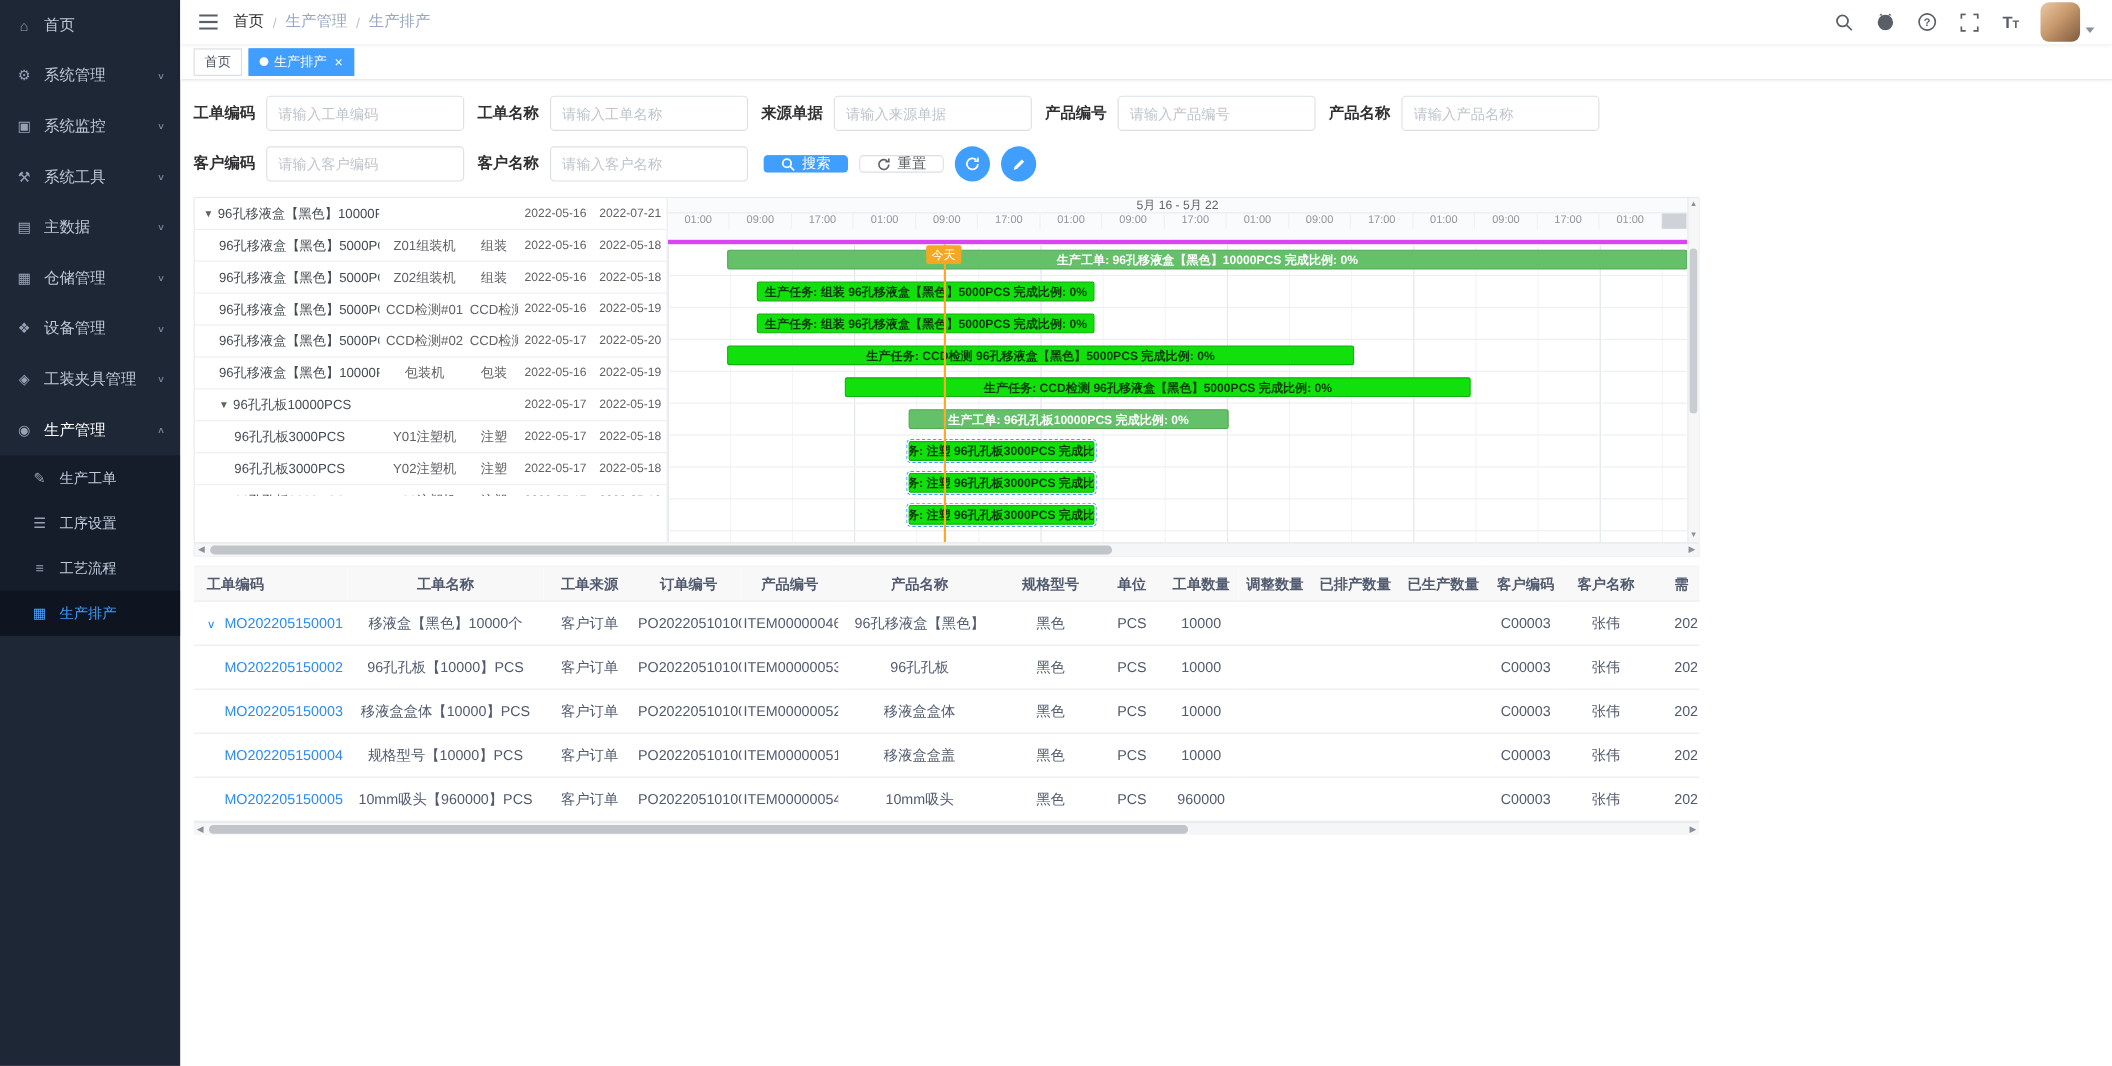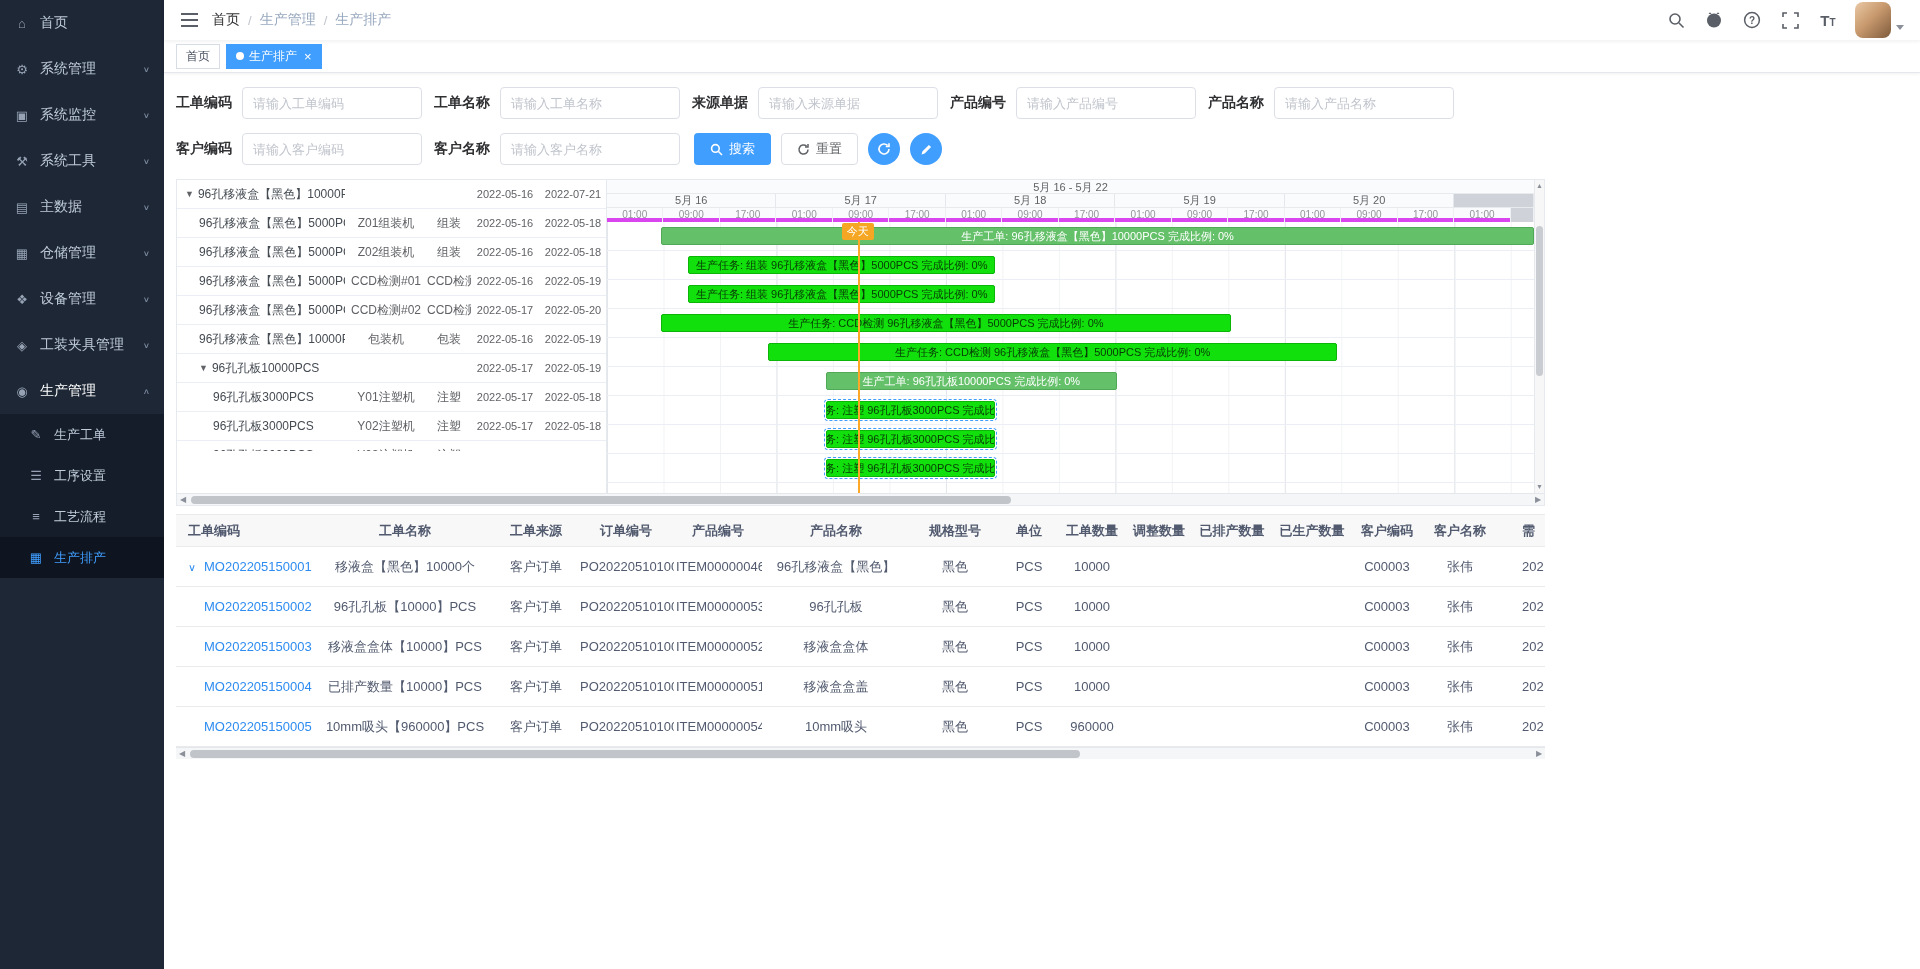--- a/index.html
+++ b/index.html
@@ -55,21 +55,21 @@
   
   .frow{display:flex;align-items:center;flex-wrap:nowrap;margin-bottom:14px}
   .ffield{display:flex;align-items:center;margin-right:12px}
   .flabel{font-weight:bold;font-size:14px;color:#303133;margin-right:10px;white-space:nowrap}
   .finput-wrap{position:relative}
   .finput{width:180px;height:32px;border:1px solid #dcdfe6;border-radius:4px;padding:0 10px;font-size:13px;color:#606266;outline:none;font-family:inherit}
   .finput::placeholder{color:#c0c4cc}
   .finput-wrap.has-icon .finput{padding-left:30px}
   .cal-icon{position:absolute;left:8px;top:8px;color:#c0c4cc}
   .fbuttons{display:flex;align-items:center;gap:10px;margin-left:2px}
-  .btn{height:32px;display:inline-flex;align-items:center;gap:6px;padding:0 15px;border-radius:4px;font-size:13px;cursor:pointer;border:1px solid transparent;white-space:nowrap}
+  .btn{height:16px;display:inline-flex;align-items:center;gap:6px;padding:0 15px;border-radius:4px;font-size:13px;cursor:pointer;border:1px solid transparent;white-space:nowrap}
   .btn-primary{background:#409eff;color:#fff}
   .btn-plain{background:#fff;border-color:#dcdfe6;color:#606266}
   .btn-circle{width:32px;height:32px;border-radius:50%;background:#409eff;color:#fff;display:inline-flex;align-items:center;justify-content:center;cursor:pointer}
   .btn svg,.btn-circle svg{display:block}
 
   
   .gantt{border:1px solid #e6e9ee;display:flex;flex-direction:column;background:#fff}
   .gantt-main{display:flex}
   .g-left{width:430px;flex-shrink:0;border-right:1px solid #e6e9ee}
   .g-left-header{height:42px;display:flex;align-items:center;background:#fafbfc;border-bottom:1px solid #e0e3e8}
@@ -85,21 +85,21 @@
   .g-scale{height:42px;background:#fafbfc;border-bottom:4px solid #d946ef}
   .g-scale-range{height:14px;font-size:11px;color:#606266;text-align:center;line-height:14px;border-bottom:1px solid #e8eaee}
   .g-scale-days,.g-scale-hours{display:flex;height:14px}
   .g-scale-days{border-bottom:1px solid #e8eaee}
   .g-day{font-size:11px;color:#606266;text-align:center;line-height:13px;border-right:1px solid #e4e7ec;overflow:hidden;white-space:nowrap}
   .g-day.weekend,.g-hour.weekend{background:#cfd2d8}
   .g-hour{font-size:10px;color:#909399;text-align:center;line-height:14px;border-right:1px solid #eef0f3;overflow:hidden;white-space:nowrap}
   .g-chart{height:271px;position:relative;overflow:hidden;
     background-image:linear-gradient(to right,#e3e6ea 1px,transparent 1px),linear-gradient(to right,#f2f3f5 1px,transparent 1px)}
   .g-crow{height:29px;border-bottom:1px solid #ebeef5;position:relative}
-  .g-bar{position:absolute;top:5px;height:18px;display:flex;align-items:center;justify-content:center;font-size:11px;font-weight:normal;white-space:nowrap;overflow:hidden;border-radius:2px;cursor:pointer}
+  .g-bar{position:absolute;top:5px;height:18px;display:flex;align-items:center;justify-content:center;font-size:11px;font-weight:bold;white-space:nowrap;overflow:hidden;border-radius:2px;cursor:pointer}
   .g-bar.order{background:#65c06a;border:1px solid #51a856;color:#fff}
   .g-bar.task{background:#12e00c;border:1px solid #0cb508;color:#083a06}
   .g-bar.selected{outline:1px dashed #409eff;outline-offset:1px}
   .g-today-line{position:absolute;top:0;bottom:0;width:2px;background:#ffa726;z-index:5}
   .g-today-label{position:absolute;top:1px;transform:translateX(-50%);background:#f5a623;color:#fff;font-size:11px;padding:1px 5px;border-radius:2px;z-index:6}
   .g-vscroll{width:10px;flex-shrink:0;background:#f7f7f7;border-left:1px solid #e6e9ee;position:relative}
   .g-vthumb{position:absolute;left:1px;right:1px;top:46px;height:150px;background:#c9ccd1;border-radius:4px}
   .vs-arrow{position:absolute;left:0;right:0;text-align:center;font-size:7px;color:#8a8f99;line-height:12px}
   .vs-arrow.up{top:0}.vs-arrow.down{bottom:0}
   .hscroll{height:12px;background:#f5f6f7;border-top:1px solid #e4e7ec;position:relative}
@@ -448,28 +448,20 @@
     <div class="g-lc" style="width:82px">Y03注塑机</div>
     <div class="g-lc" style="width:44px">注塑</div>
     <div class="g-lc date" style="width:68px">2022-05-17</div>
     <div class="g-lc date" style="width:68px">2022-05-18</div>
   </div>
                 </div>
             </div>
             <div class="g-right">
               <div class="g-scale">
                 <div class="g-scale-range">5月 16 - 5月 22</div>
-                <div class="g-scale-days" id="g-scale-days">
-                    <div class="g-day" style="width:18.281535648994517%">5月 16</div>
-                    <div class="g-day" style="width:18.281535648994517%">5月 17</div>
-                    <div class="g-day" style="width:18.281535648994517%">5月 18</div>
-                    <div class="g-day" style="width:18.281535648994517%">5月 19</div>
-                    <div class="g-day" style="width:18.281535648994517%">5月 20</div>
-                    <div class="g-day weekend" style="flex:1"></div>
-                  </div>
                 <div class="g-scale-hours" id="g-scale-hours">
                     <div class="g-hour" style="width:6.0938452163315056%">01:00</div>
                     <div class="g-hour" style="width:6.0938452163315056%">09:00</div>
                     <div class="g-hour" style="width:6.0938452163315056%">17:00</div>
                     <div class="g-hour" style="width:6.0938452163315056%">01:00</div>
                     <div class="g-hour" style="width:6.0938452163315056%">09:00</div>
                     <div class="g-hour" style="width:6.0938452163315056%">17:00</div>
                     <div class="g-hour" style="width:6.0938452163315056%">01:00</div>
                     <div class="g-hour" style="width:6.0938452163315056%">09:00</div>
                     <div class="g-hour" style="width:6.0938452163315056%">17:00</div>
@@ -621,21 +613,21 @@
                   <td class=""></td>
                   <td class=""></td>
                   <td class="">C00003</td>
                   <td class="">张伟</td>
                   <td class="c-demand">202</td>
                 </tr>
                 <tr>
                   <td class="c-code">
         <span class="row-chev"></span><a class="mo-link">MO202205150004</a>
       </td>
-                  <td class="">已排产数量【10000】PCS</td>
+                  <td class="">规格型号【10000】PCS</td>
                   <td class="">客户订单</td>
                   <td class="">PO202205101001</td>
                   <td class="">ITEM00000051</td>
                   <td class="">移液盒盒盖</td>
                   <td class="">黑色</td>
                   <td class="">PCS</td>
                   <td class="">10000</td>
                   <td class=""></td>
                   <td class=""></td>
                   <td class=""></td>

